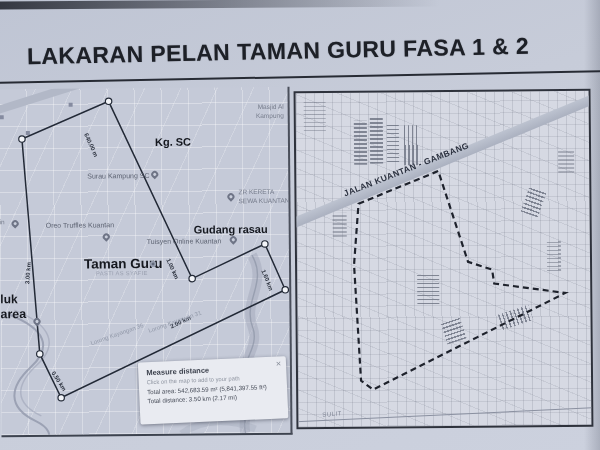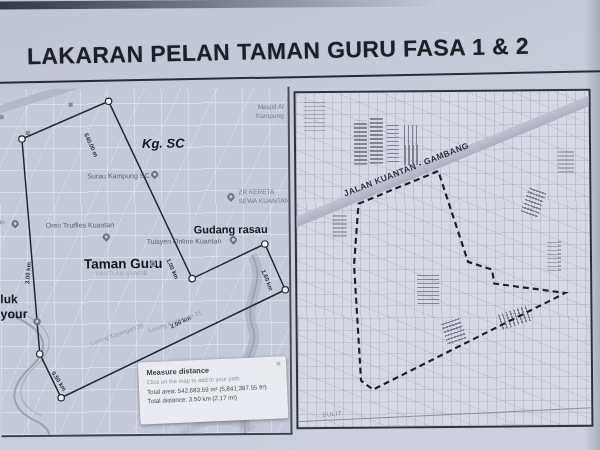--- a/index.html
+++ b/index.html
@@ -110,40 +110,40 @@
     </g>
   </svg>
 
   <span class="dist" style="left:87px;top:42px;transform:rotate(66deg);">640.00 m</span>
   <span class="dist" style="left:168px;top:168px;transform:rotate(66deg);">1.00 km</span>
   <span class="dist" style="left:263px;top:180px;transform:rotate(68deg);">1.60 km</span>
   <span class="dist" style="left:170px;top:236px;transform:rotate(-25deg);">2.00 km</span>
   <span class="dist" style="left:52px;top:280px;transform:rotate(58deg);">0.50 km</span>
   <span class="dist" style="left:27px;top:192px;transform:rotate(-85deg);">3.00 km</span>
 
-  <span class="poi-bold" style="left:143px;top:48px;font-size:13px;font-style:italic;">Kg. SC</span>
+  <span class="poi-bold" style="left:156px;top:48px;font-size:11px;">Kg. SC</span>
   <span class="poi-sm" style="right:4px;top:16px;text-align:right;">Masjid Al</span>
   <span class="poi-sm" style="right:4px;top:25px;text-align:right;">Kampung</span>
   <span class="poi" style="left:88px;top:84px;">Surau Kampung SC</span>
   <span class="pin" style="left:152px;top:83px;"></span>
   <span class="pin" style="left:228px;top:106px;"></span>
   <span class="poi-sm" style="left:239px;top:101px;">ZR KERETA</span>
   <span class="poi-sm" style="left:239px;top:110px;">SEWA KUANTAN</span>
   <span class="poi" style="left:46px;top:133px;">Oreo Truffles Kuantan</span>
   <span class="pin" style="left:103px;top:145px;"></span>
   <span class="poi-bold" style="left:194px;top:136px;font-size:11px;">Gudang rasau</span>
   <span class="poi" style="left:147px;top:150px;">Tuisyen Online Kuantan</span>
   <span class="pin" style="left:230px;top:149px;"></span>
   <span class="poi-bold" style="left:84px;top:168px;font-size:13.5px;">Taman Guru</span>
   <span class="dotpin" style="left:150px;top:173px;"></span>
   <span class="poi-sm" style="left:96px;top:182px;font-size:5.8px;color:#9aa0b0;letter-spacing:.3px;">PASTI AS SYAFIE</span>
   <span class="poi-sm" style="left:0px;top:129px;">in</span>
   <span class="pin" style="left:12px;top:131px;"></span>
   <span class="poi-bold" style="left:0px;top:203px;font-size:12px;">luk</span>
-  <span class="poi-bold" style="left:0px;top:218px;font-size:12.5px;">your</span>
+  <span class="poi-bold" style="left:0px;top:218px;font-size:12.5px;">area</span>
   <span class="pin" style="left:33px;top:229px;"></span>
   <span class="street-lbl" style="left:90px;top:252px;transform:rotate(-19deg);">Lorong Kayangan 36</span>
   <span class="street-lbl" style="left:148px;top:240px;transform:rotate(-19deg);">Lorong Kayangan 31</span>
 
   <div class="popup">
     <div class="popup-close">×</div>
     <div class="popup-title">Measure distance</div>
     <div class="popup-sub">Click on the map to add to your path</div>
     <div class="popup-line">Total area: 542,683.59 m² (5,841,397.55 ft²)</div>
     <div class="popup-line" style="margin-top:2px;">Total distance: 3.50 km (2.17 mi)</div>

